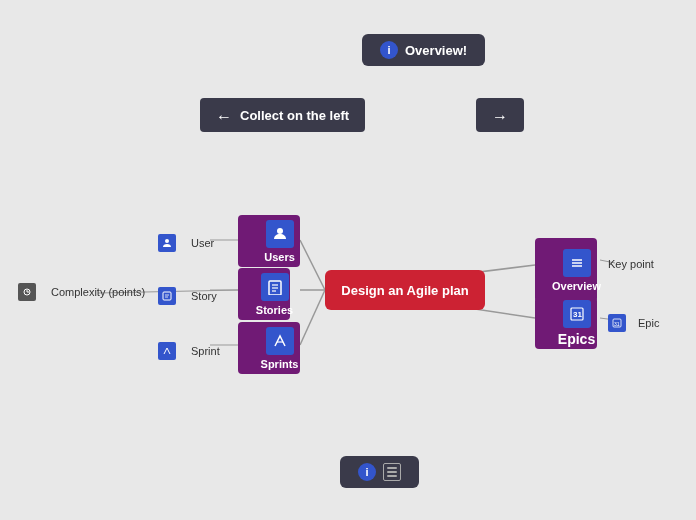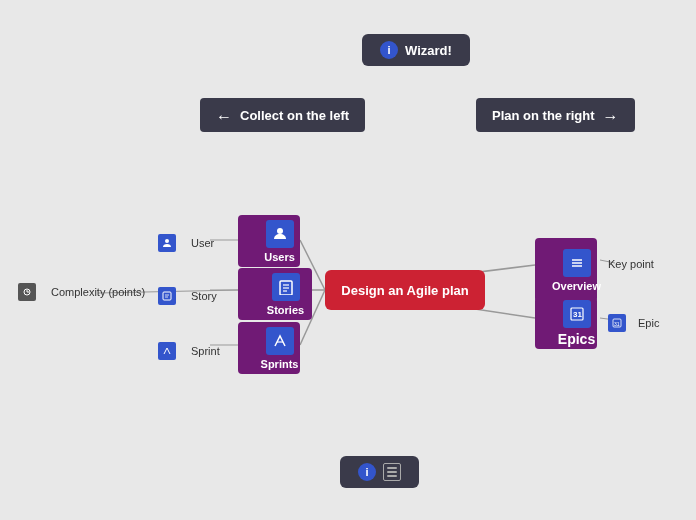--- a/index.html
+++ b/index.html
@@ -221,48 +221,47 @@
 
     <line x1="600" y1="260" x2="615" y2="263" stroke="#999" stroke-width="1"></line>
 
     <line x1="600" y1="318" x2="615" y2="320" stroke="#999" stroke-width="1"></line>
   </svg>
 
   <div class="welcome-btn" style="top: 34px; left: 362px;">
     <div class="info-circle">
       <span>i</span>
     </div>
-    <span>Wizard!</span>
+    <span>Overview!</span>
   </div>
 
   <button class="btn-nav" style="top: 98px; left: 200px;">
     <span class="arrow">←</span>
     <span>Collect on the left</span>
   </button>
 
   <button class="btn-nav" style="top: 98px; left: 476px;">
-    <span>Plan on the right</span>
     <span class="arrow">→</span>
   </button>
 
   <div class="node node-red" style="top: 270px; left: 325px; width: 160px; height: 40px; display:flex; align-items:center; justify-content:center;">
     <span style="font-size:13px; font-weight:bold; color:white; text-align:center;">Design an Agile plan</span>
   </div>
 
   <div class="node node-dark" style="top: 215px; left: 238px; width: 62px; height: 52px;">
     <div class="node-icon">
       <svg width="16" height="16" viewBox="0 0 16 16" fill="white">
         <circle cx="8" cy="5" r="3"></circle>
         <path d="M2 13c0-3 2.5-5 6-5s6 2 6 5" fill="white"></path>
       </svg>
     </div>
     <span style="font-size:11px;">Users</span>
   </div>
 
-  <div class="node node-dark" style="top: 268px; left: 238px; width: 74px; height: 52px;">
+  <div class="node node-dark" style="top: 268px; left: 238px; width: 52px; height: 52px;">
     <div class="node-icon">
       <svg width="16" height="16" viewBox="0 0 16 16" fill="white">
         <rect x="2" y="2" width="12" height="14" rx="1" fill="none" stroke="white" stroke-width="1.5"></rect>
         <line x1="5" y1="6" x2="11" y2="6" stroke="white" stroke-width="1.2"></line>
         <line x1="5" y1="9" x2="11" y2="9" stroke="white" stroke-width="1.2"></line>
         <line x1="5" y1="12" x2="9" y2="12" stroke="white" stroke-width="1.2"></line>
       </svg>
     </div>
     <span style="font-size:11px;">Stories</span>
   </div>

